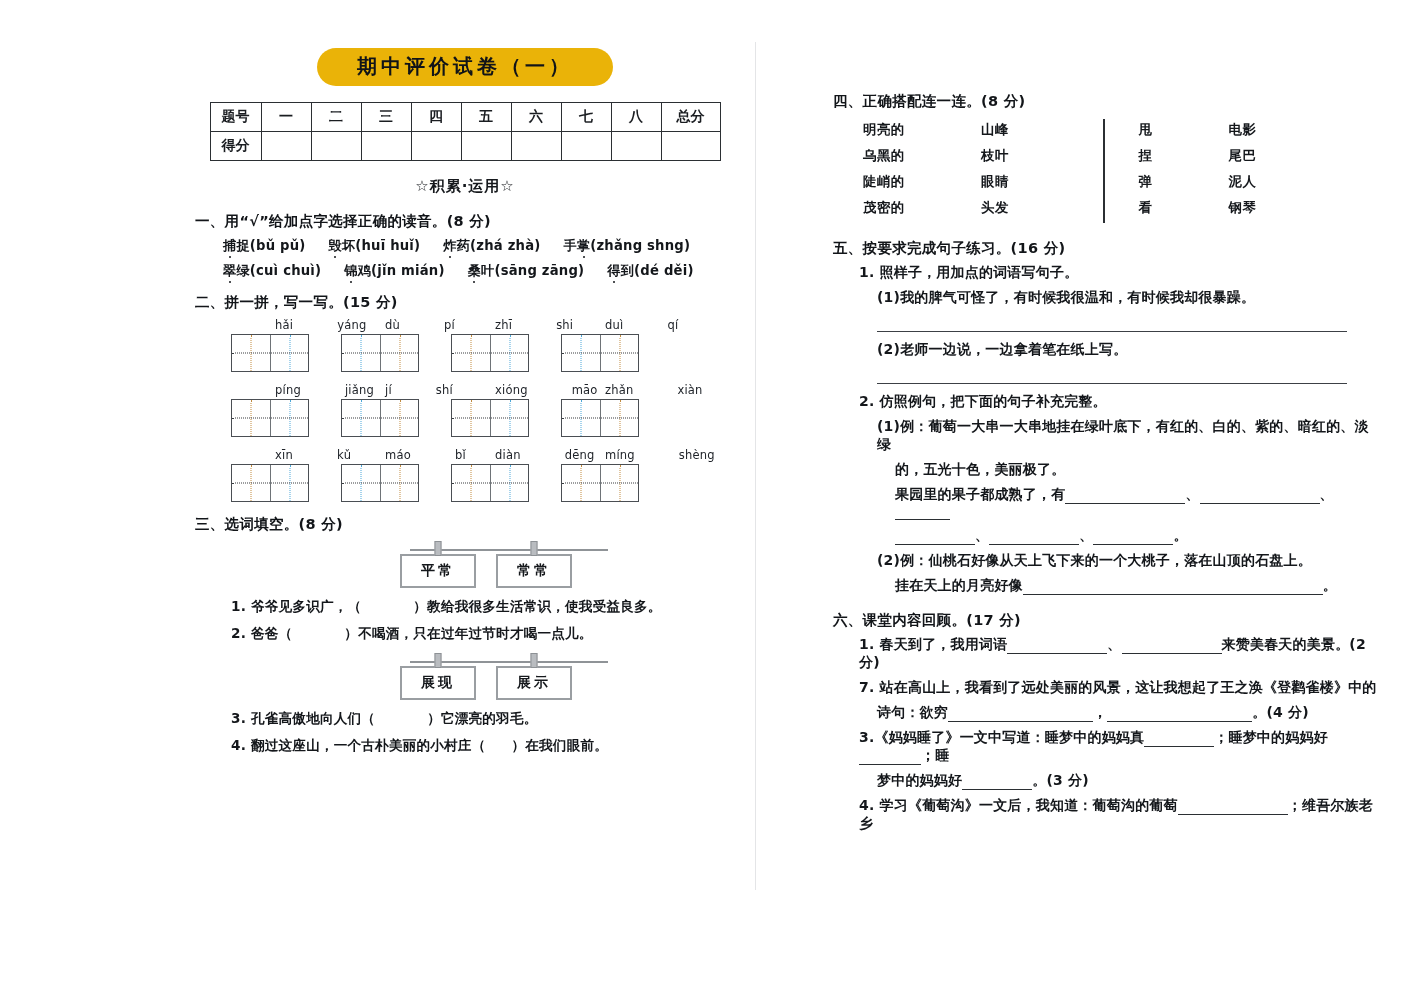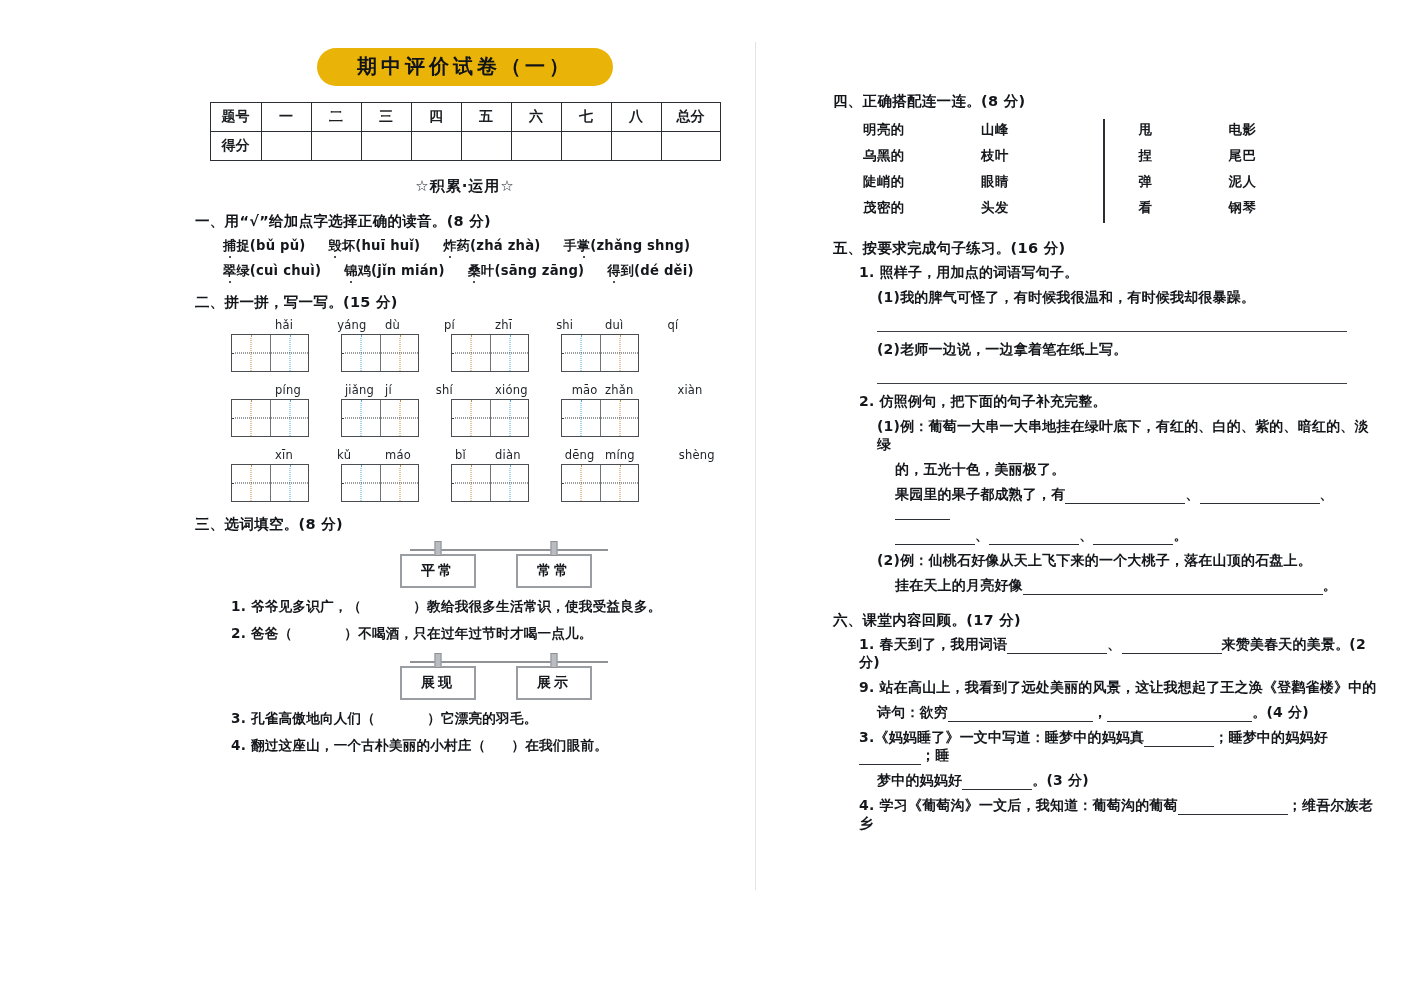--- a/index.html
+++ b/index.html
@@ -203,21 +203,21 @@
     left: 215px;
     width: 198px;
     height: 2px;
     background: #8f9397;
   }
   .hang-boxes {
     position: absolute;
     top: 14px;
     left: 205px;
     display: flex;
-    gap: 40px;
+    gap: 20px;
   }
   .hang-unit { position: relative; }
   .hang-peg {
     position: absolute;
     top: -13px;
     left: 50%;
     transform: translateX(-50%);
     width: 7px;
     height: 15px;
     background: #b9bcc0;
@@ -627,21 +627,21 @@
     </div>
     <div class="r-item indent2">(2)例：仙桃石好像从天上飞下来的一个大桃子，落在山顶的石盘上。</div>
     <div class="r-item indent3">
       <span>挂在天上的月亮好像</span><span class="ul u-300"></span>。
     </div>
 
     <div class="q-head">六、课堂内容回顾。(17 分)</div>
     <div class="r-item indent1">
       <span>1. 春天到了，我用词语</span><span class="ul u-100"></span>、<span class="ul u-100"></span><span>来赞美春天的美景。(2 分)</span>
     </div>
-    <div class="r-item indent1">9. 站在高山上，我看到了远处美丽的风景，这让我想起了王之涣《登鹳雀楼》中的</div>
+    <div class="r-item indent1">7. 站在高山上，我看到了远处美丽的风景，这让我想起了王之涣《登鹳雀楼》中的</div>
     <div class="r-item indent2">
       <span>诗句：欲穷</span><span class="ul u-145"></span>，<span class="ul u-145"></span><span>。(4 分)</span>
     </div>
     <div class="r-item indent1">
       <span>3.《妈妈睡了》一文中写道：睡梦中的妈妈真</span><span class="ul u-70"></span><span>；睡梦中的妈妈好</span><span class="ul u-62"></span><span>；睡</span>
     </div>
     <div class="r-item indent2">
       <span>梦中的妈妈好</span><span class="ul u-70"></span><span>。(3 分)</span>
     </div>
     <div class="r-item indent1">

